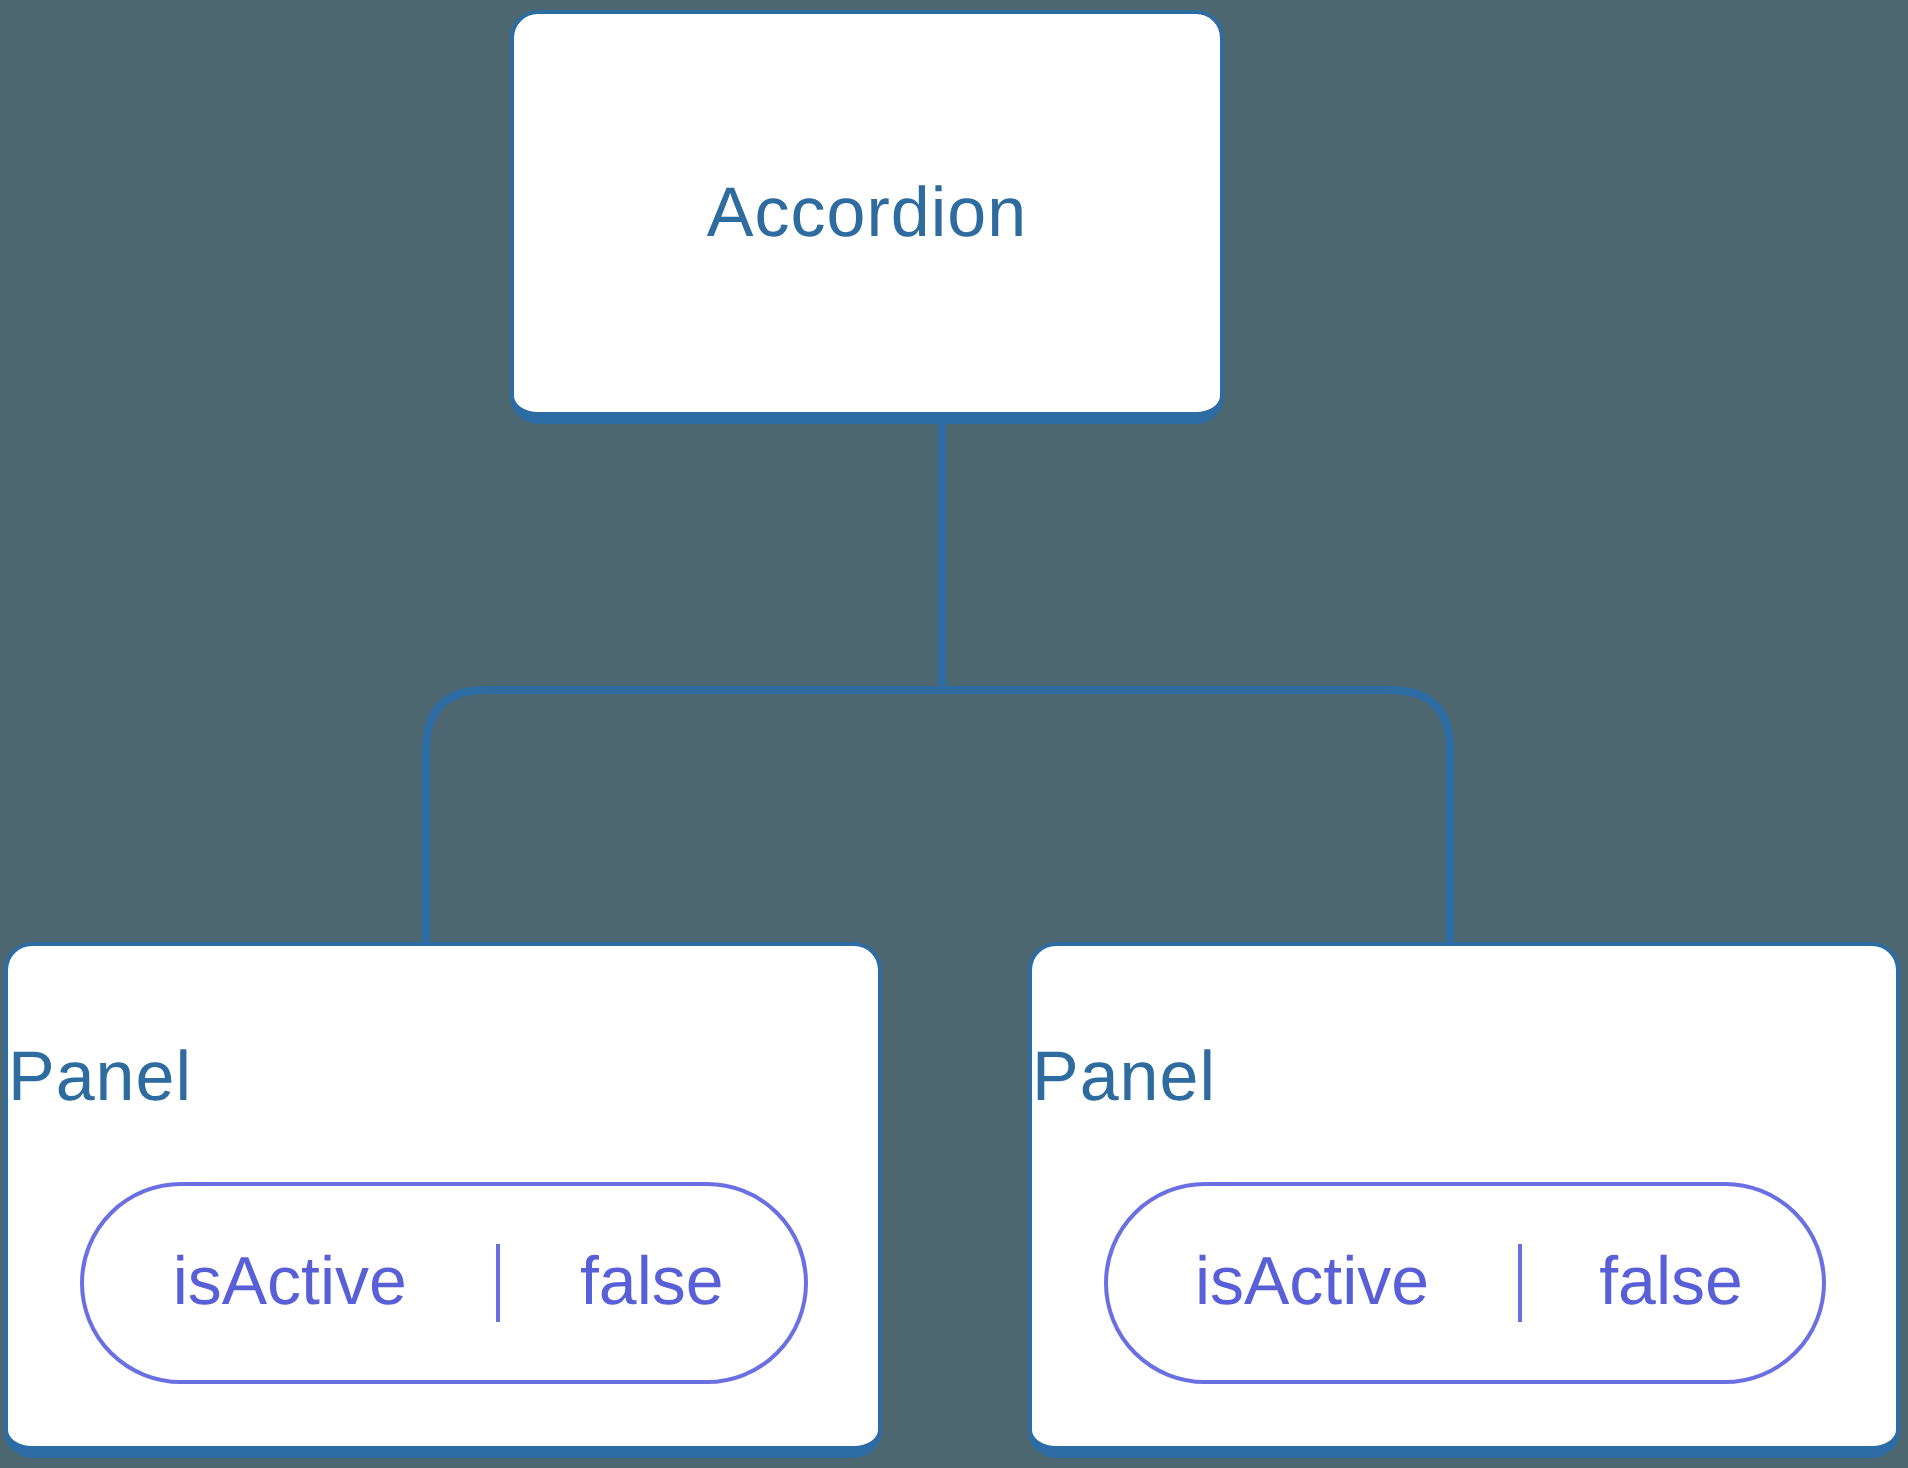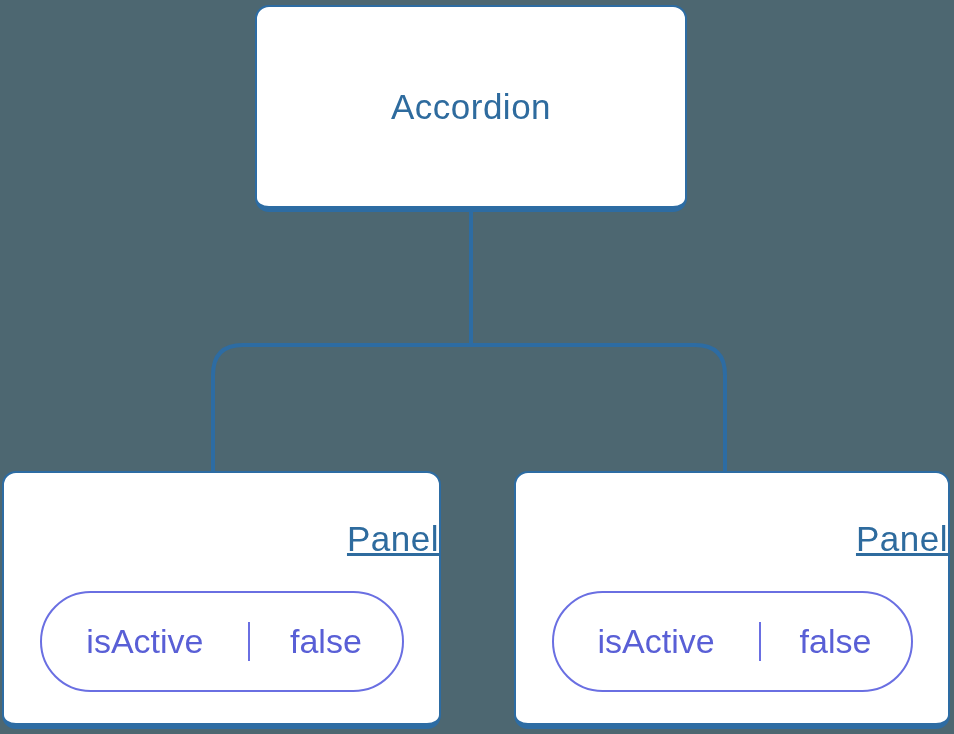--- a/index.html
+++ b/index.html
@@ -34,43 +34,42 @@
   .node {
     position: absolute;
     z-index: 1;
     background: var(--node-fill);
     border: 2px solid var(--node-border);
     border-bottom-width: 6px;
     border-radius: 14px;
   }
   .root-node {
     left: 255px; top: 5px;
-    width: 432px; height: 207px;
+    width: 357px; height: 207px;
     display: flex;
     align-items: center;
     justify-content: center;
   }
   .node-title {
     color: var(--node-text);
     font-size: 35px;
     font-weight: 500;
     letter-spacing: 0.5px;
   }
   .panel-node {
     top: 471px;
     height: 258px;
     padding-top: 46px;
   }
   .panel-node.left  { left: 2px;   width: 439px; }
   .panel-node.right { left: 514px; width: 436px; }
   .panel-node .node-title {
     display: block;
-    text-align: right;
+    text-align: left;
     line-height: 40px;
-    text-decoration: underline;
   }
   .state-pill {
     width: calc(100% - 71px);
     height: 101px;
     margin: 32px auto 0;
     border: 2.5px solid var(--state-accent);
     border-radius: 60px;
     display: flex;
     align-items: center;
     overflow: hidden;

